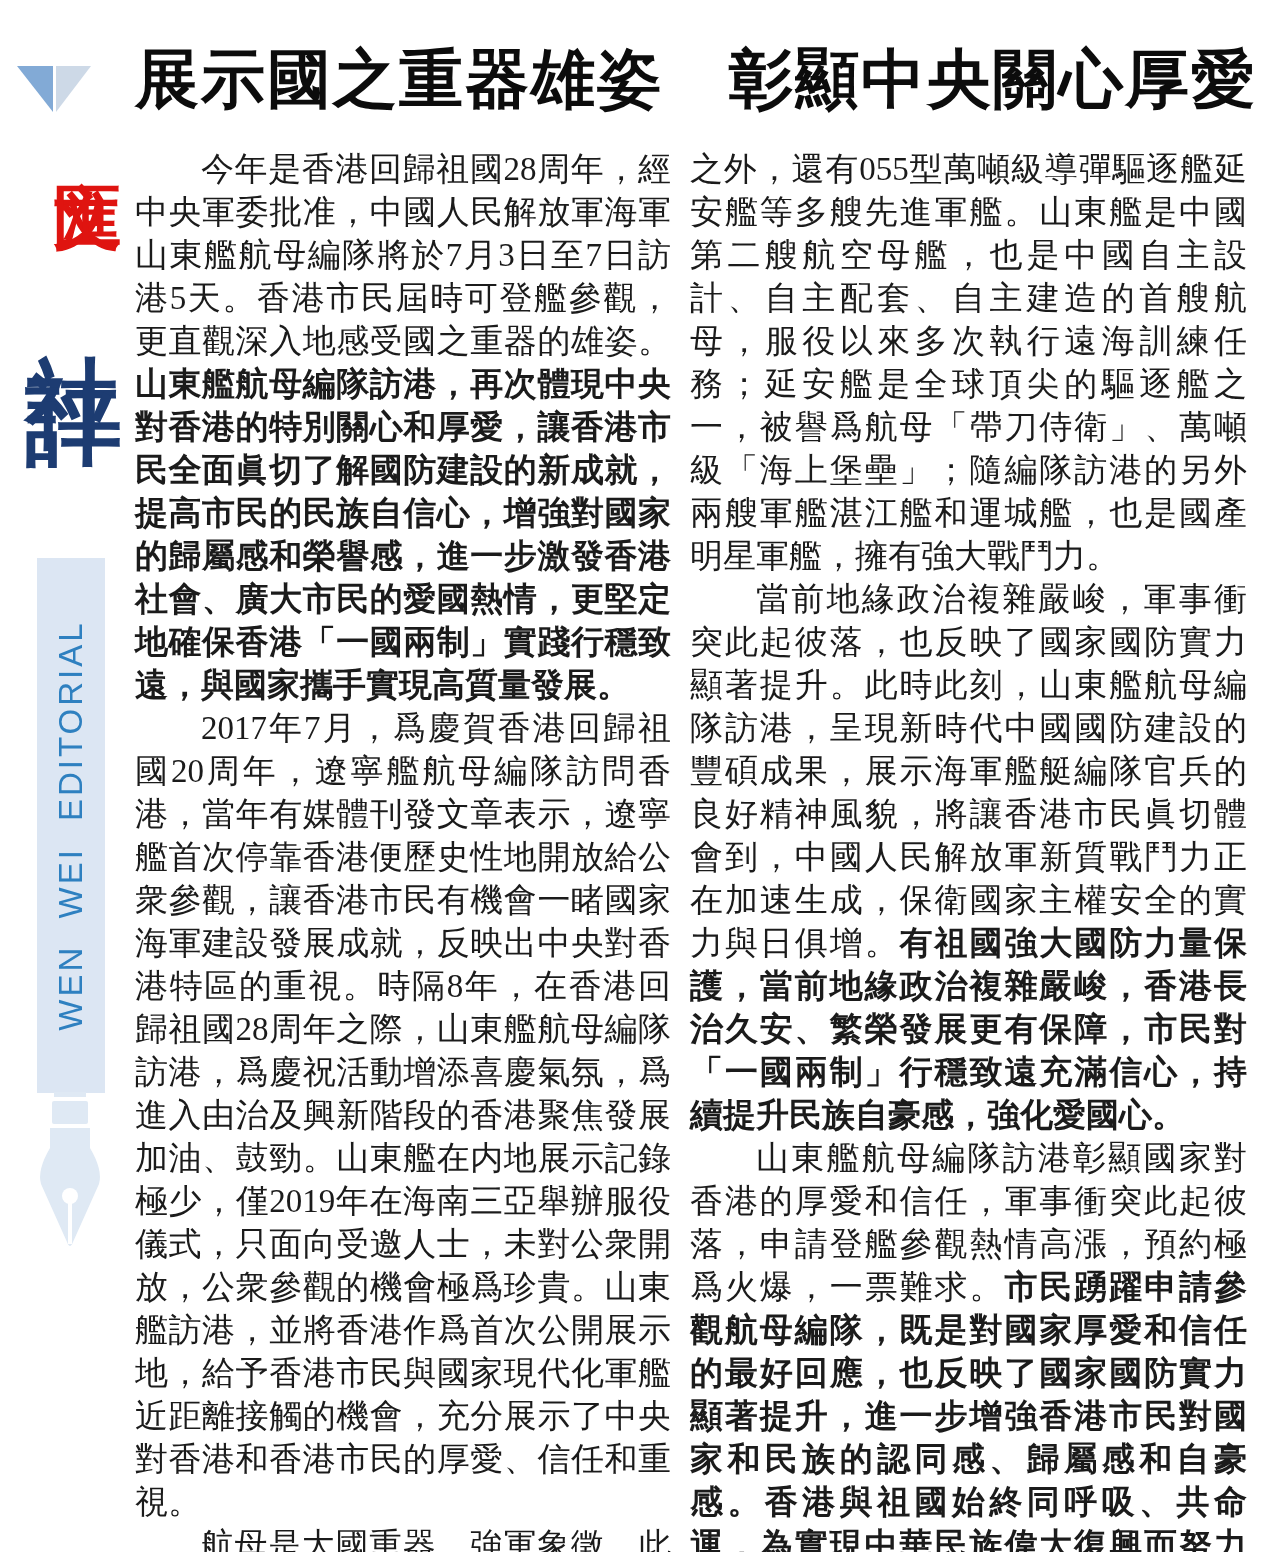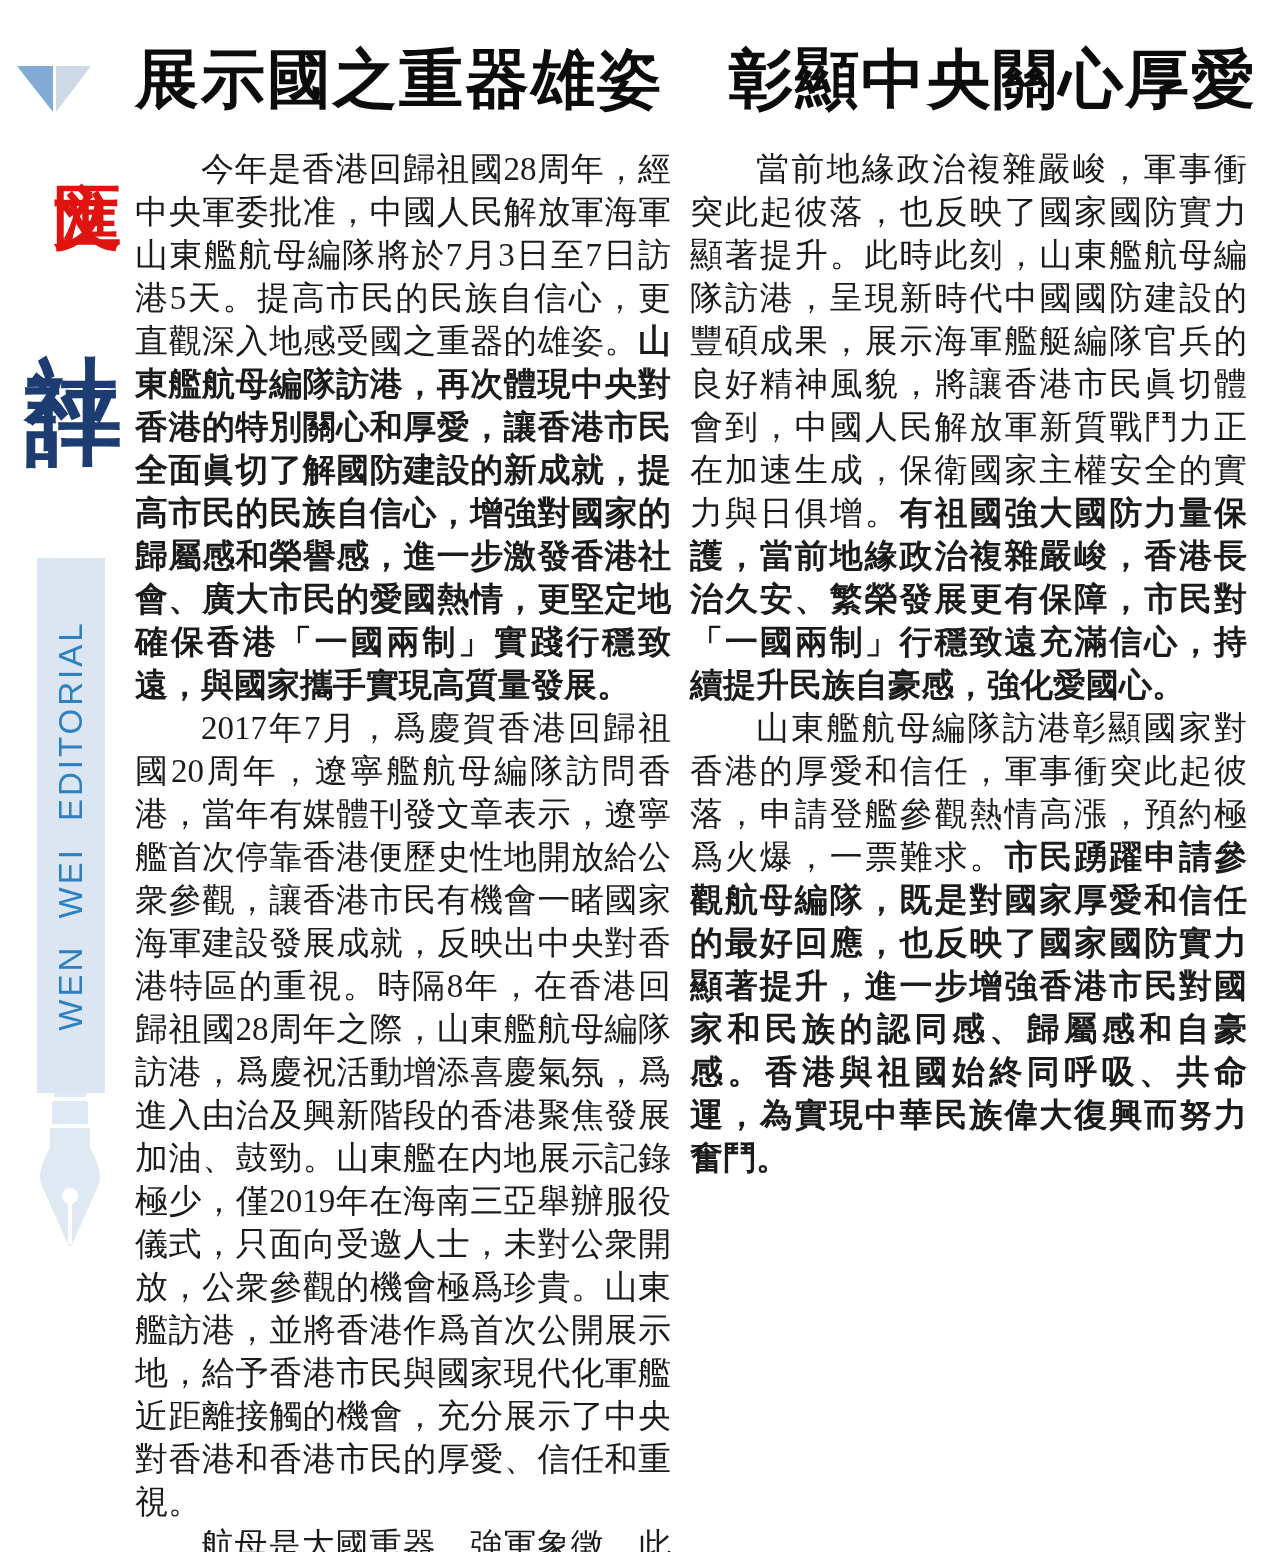--- a/index.html
+++ b/index.html
@@ -92,23 +92,24 @@
     <rect x="19" y="9" width="36" height="23" rx="2" fill="#DFE9F4"></rect>
     <path d="M17,36 L57,36 L57,56 Q70,78 66,92 L40,150 Q37,158 34,150 L8,92 Q4,78 17,56 Z" fill="#DFE9F4"></path>
     <circle cx="37" cy="104" r="8" fill="#ffffff"></circle>
     <rect x="35" y="104" width="4" height="48" fill="#ffffff"></rect>
   </svg>
 
   <h1 class="title">展示國之重器雄姿　彰顯中央關心厚愛</h1>
 
   <div class="columns">
     <div class="col col-1">
-        <p class="para indent"><span class="run-regular">今年是香港回歸祖國28周年，經中央軍委批准，中國人民解放軍海軍山東艦航母編隊將於7月3日至7日訪港5天。提高市民的民族自信心，更直觀深入地感受國之重器的雄姿。</span><span class="run-bold">山東艦航母編隊訪港，再次體現中央對香港的特別關心和厚愛，讓香港市民全面眞切了解國防建設的新成就，提高市民的民族自信心，增強對國家的歸屬感和榮譽感，進一步激發香港社會、廣大市民的愛國熱情，更堅定地確保香港「一國兩制」實踐行穩致遠，與國家攜手實現高質量發展。</span></p>
+        <p class="para indent"><span class="run-regular">今年是香港回歸祖國28周年，經中央軍委批准，中國人民解放軍海軍山東艦航母編隊將於7月3日至7日訪港5天。香港市民屆時可登艦參觀，更直觀深入地感受國之重器的雄姿。</span><span class="run-bold">山東艦航母編隊訪港，再次體現中央對香港的特別關心和厚愛，讓香港市民全面眞切了解國防建設的新成就，提高市民的民族自信心，增強對國家的歸屬感和榮譽感，進一步激發香港社會、廣大市民的愛國熱情，更堅定地確保香港「一國兩制」實踐行穩致遠，與國家攜手實現高質量發展。</span></p>
         <p class="para indent"><span class="run-regular">2017年7月，爲慶賀香港回歸祖國20周年，遼寧艦航母編隊訪問香港，當年有媒體刊發文章表示，遼寧艦首次停靠香港便歷史性地開放給公衆參觀，讓香港市民有機會一睹國家海軍建設發展成就，反映出中央對香港特區的重視。時隔8年，在香港回歸祖國28周年之際，山東艦航母編隊訪港，爲慶祝活動增添喜慶氣氛，爲進入由治及興新階段的香港聚焦發展加油、鼓勁。山東艦在内地展示記錄極少，僅2019年在海南三亞舉辦服役儀式，只面向受邀人士，未對公衆開放，公衆參觀的機會極爲珍貴。山東艦訪港，並將香港作爲首次公開展示地，給予香港市民與國家現代化軍艦近距離接觸的機會，充分展示了中央對香港和香港市民的厚愛、信任和重視。</span></p>
         <p class="para indent"><span class="run-regular">航母是大國重器、強軍象徵。此次訪港的山東艦航母編隊，除了山東艦</span></p>
       </div>
     <div class="col col-2">
+        <p class="para"><span class="run-regular">之外，還有055型萬噸級導彈驅逐艦延安艦等多艘先進軍艦。山東艦是中國第二艘航空母艦，也是中國自主設計、自主配套、自主建造的首艘航母，服役以來多次執行遠海訓練任務；延安艦是全球頂尖的驅逐艦之一，被譽爲航母「帶刀侍衛」、萬噸級「海上堡壘」；隨編隊訪港的另外兩艘軍艦湛江艦和運城艦，也是國產明星軍艦，擁有強大戰鬥力。</span></p>
         <p class="para indent"><span class="run-regular">當前地緣政治複雜嚴峻，軍事衝突此起彼落，也反映了國家國防實力顯著提升。此時此刻，山東艦航母編隊訪港，呈現新時代中國國防建設的豐碩成果，展示海軍艦艇編隊官兵的良好精神風貌，將讓香港市民眞切體會到，中國人民解放軍新質戰鬥力正在加速生成，保衛國家主權安全的實力與日俱增。</span><span class="run-bold">有祖國強大國防力量保護，當前地緣政治複雜嚴峻，香港長治久安、繁榮發展更有保障，市民對「一國兩制」行穩致遠充滿信心，持續提升民族自豪感，強化愛國心。</span></p>
         <p class="para indent"><span class="run-regular">山東艦航母編隊訪港彰顯國家對香港的厚愛和信任，軍事衝突此起彼落，申請登艦參觀熱情高漲，預約極爲火爆，一票難求。</span><span class="run-bold">市民踴躍申請參觀航母編隊，既是對國家厚愛和信任的最好回應，也反映了國家國防實力顯著提升，進一步增強香港市民對國家和民族的認同感、歸屬感和自豪感。香港與祖國始終同呼吸、共命運，為實現中華民族偉大復興而努力奮鬥。</span></p>
       </div>
   </div>
 
 </div>
 
 </body></html>

